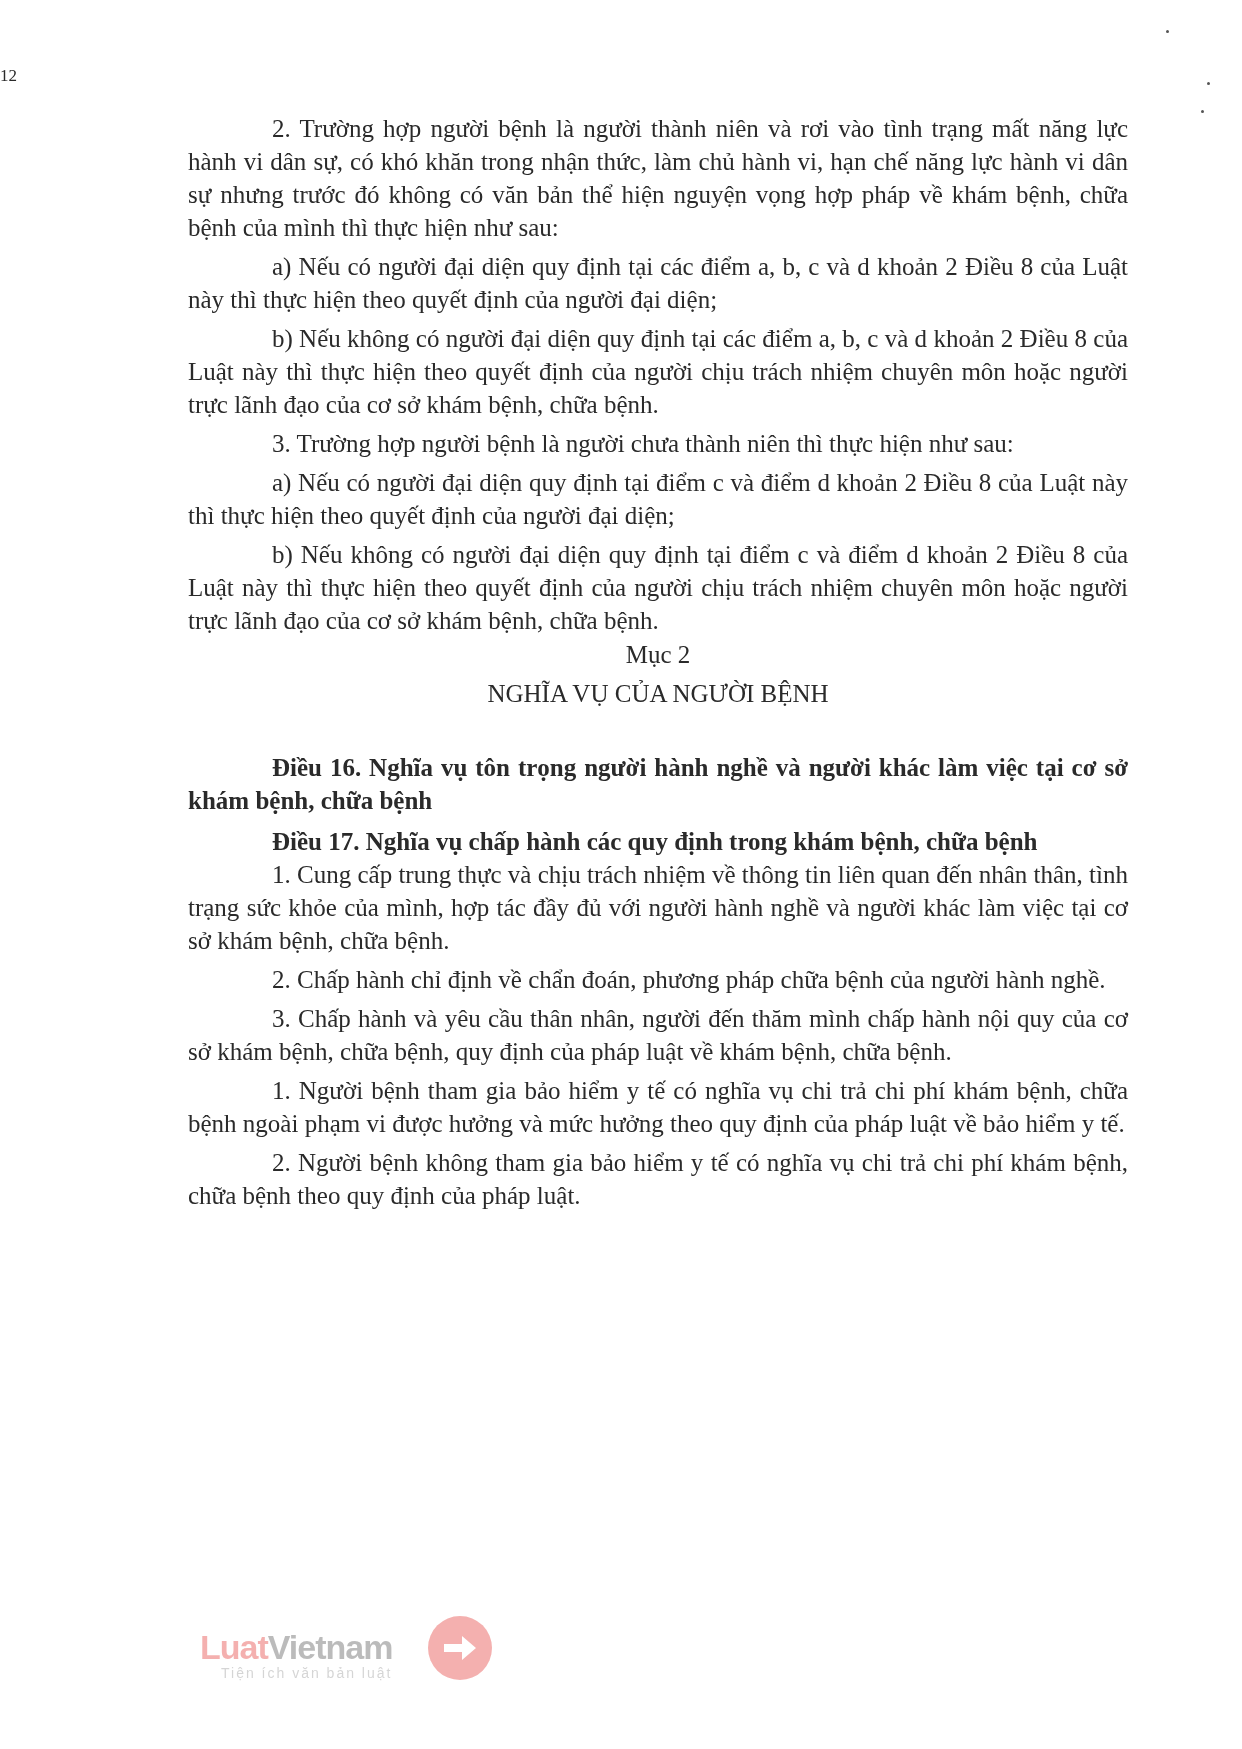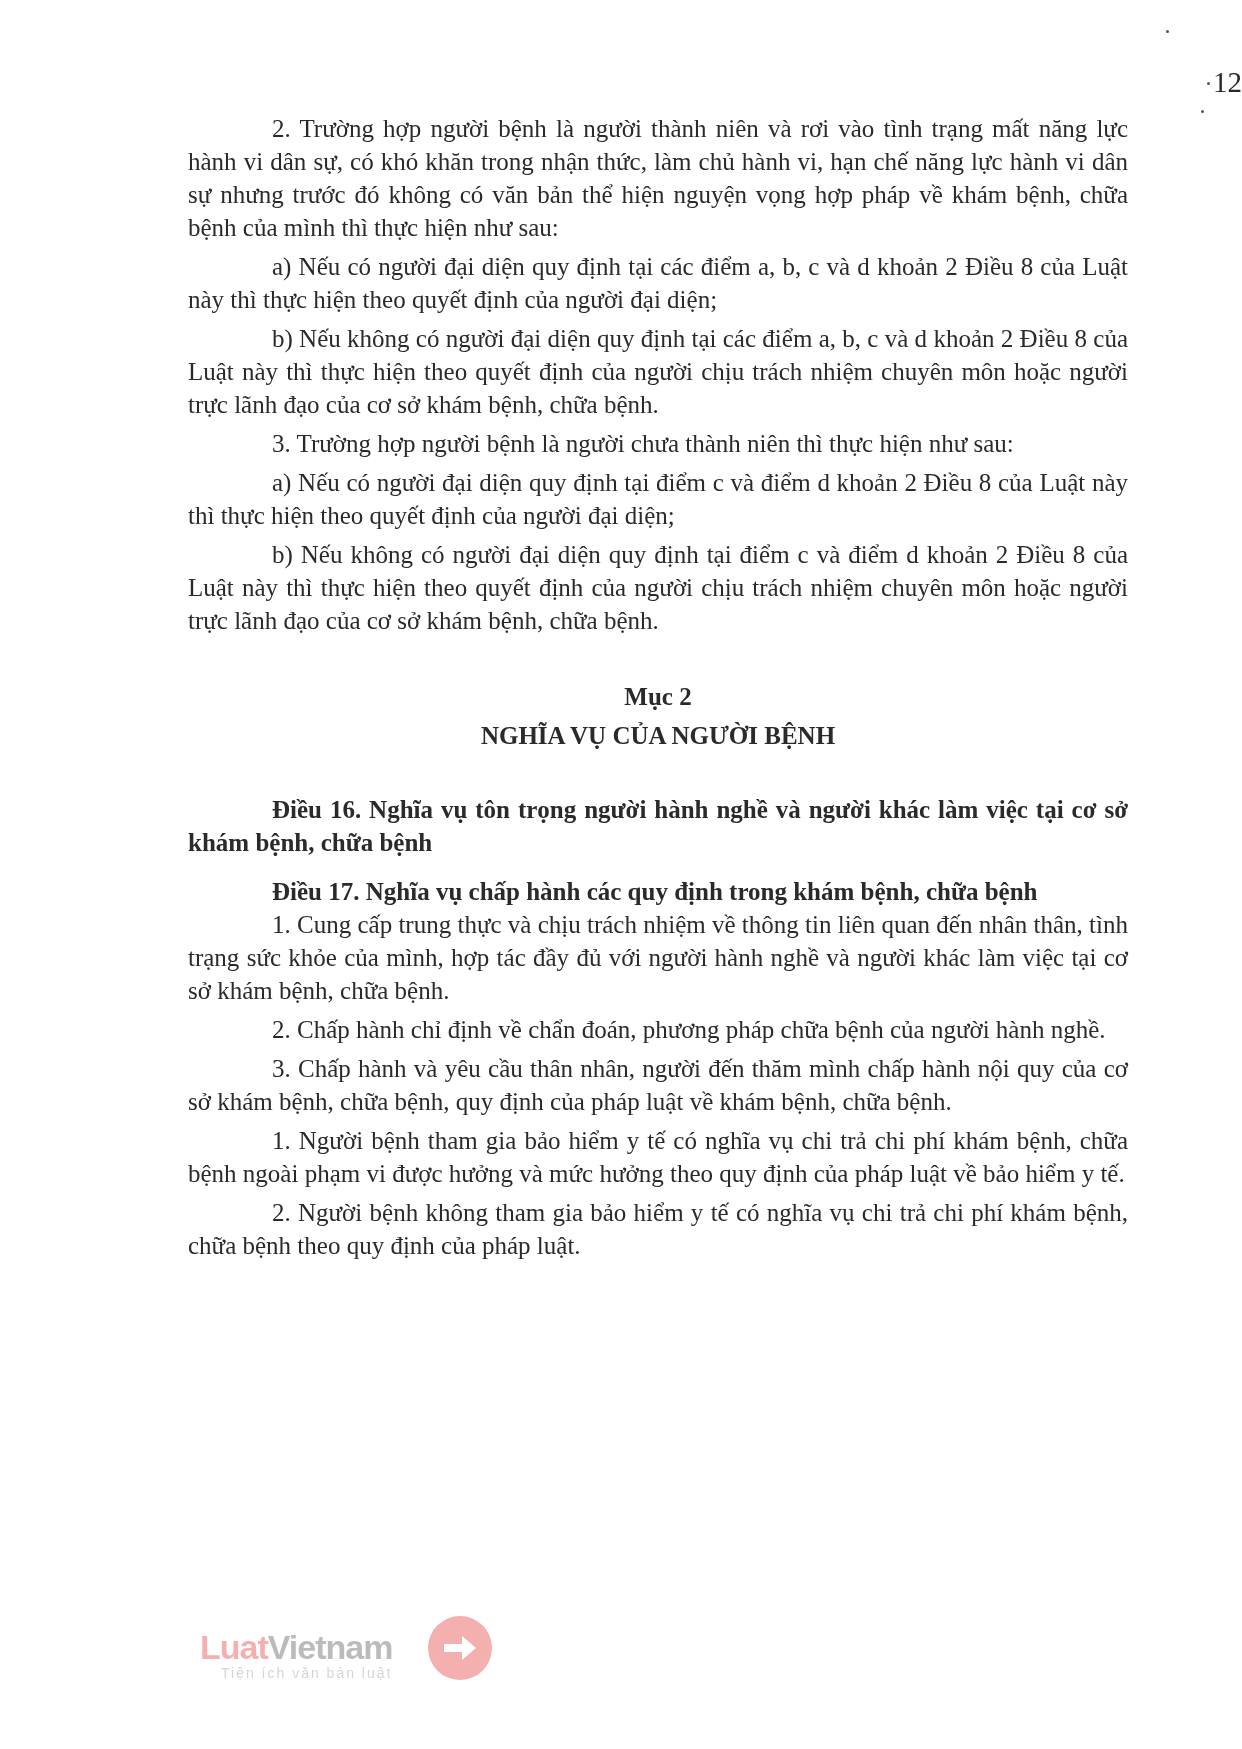--- a/index.html
+++ b/index.html
@@ -6,44 +6,43 @@
   body {
     width: 1242px; height: 1749px;
     background: #ffffff;
     position: relative;
     overflow: hidden;
     font-family: "Liberation Serif", "DejaVu Serif", serif;
     color: #2a2a2a;
   }
   .page-number {
     position: absolute; top: 66px; left: 0; width: 1242px;
-    text-align: right; font-size: 29px;
+    text-align: left; font-size: 17px;
   }
   .content {
     position: absolute; left: 188px; top: 112px; width: 940px;
     font-size: 25px;
   }
   .para {
     margin: 0;
     line-height: 33px;
     text-indent: 84px;
     text-align: justify;
   }
   .para + .para { margin-top: 6px; }
   .section-heading {
-    text-align: center; font-weight: bold; font-size: 25px; line-height: 35px;
-    margin-top: 42px;
+    text-align: center; font-weight: normal; font-size: 25px; line-height: 35px;
   }
   .section-heading .title { margin-top: 4px; }
   .article-title {
     font-weight: bold; margin: 0; line-height: 33px;
     text-indent: 84px; text-align: justify;
   }
   .article-title.first { margin-top: 40px; }
-  .article-title.mid { margin-top: 16px; }
+  .article-title.mid { margin-top: 8px; }
   .watermark {
     position: absolute; left: 200px; top: 1628px;
     opacity: 0.35;
   }
   .wm-text {
     font-family: "Liberation Sans", "DejaVu Sans", sans-serif;
     font-weight: bold; font-size: 34px; letter-spacing: -1px;
   }
   .wm-text .luat { color: #e0201c; }
   .wm-text .vietnam { color: #404040; }

